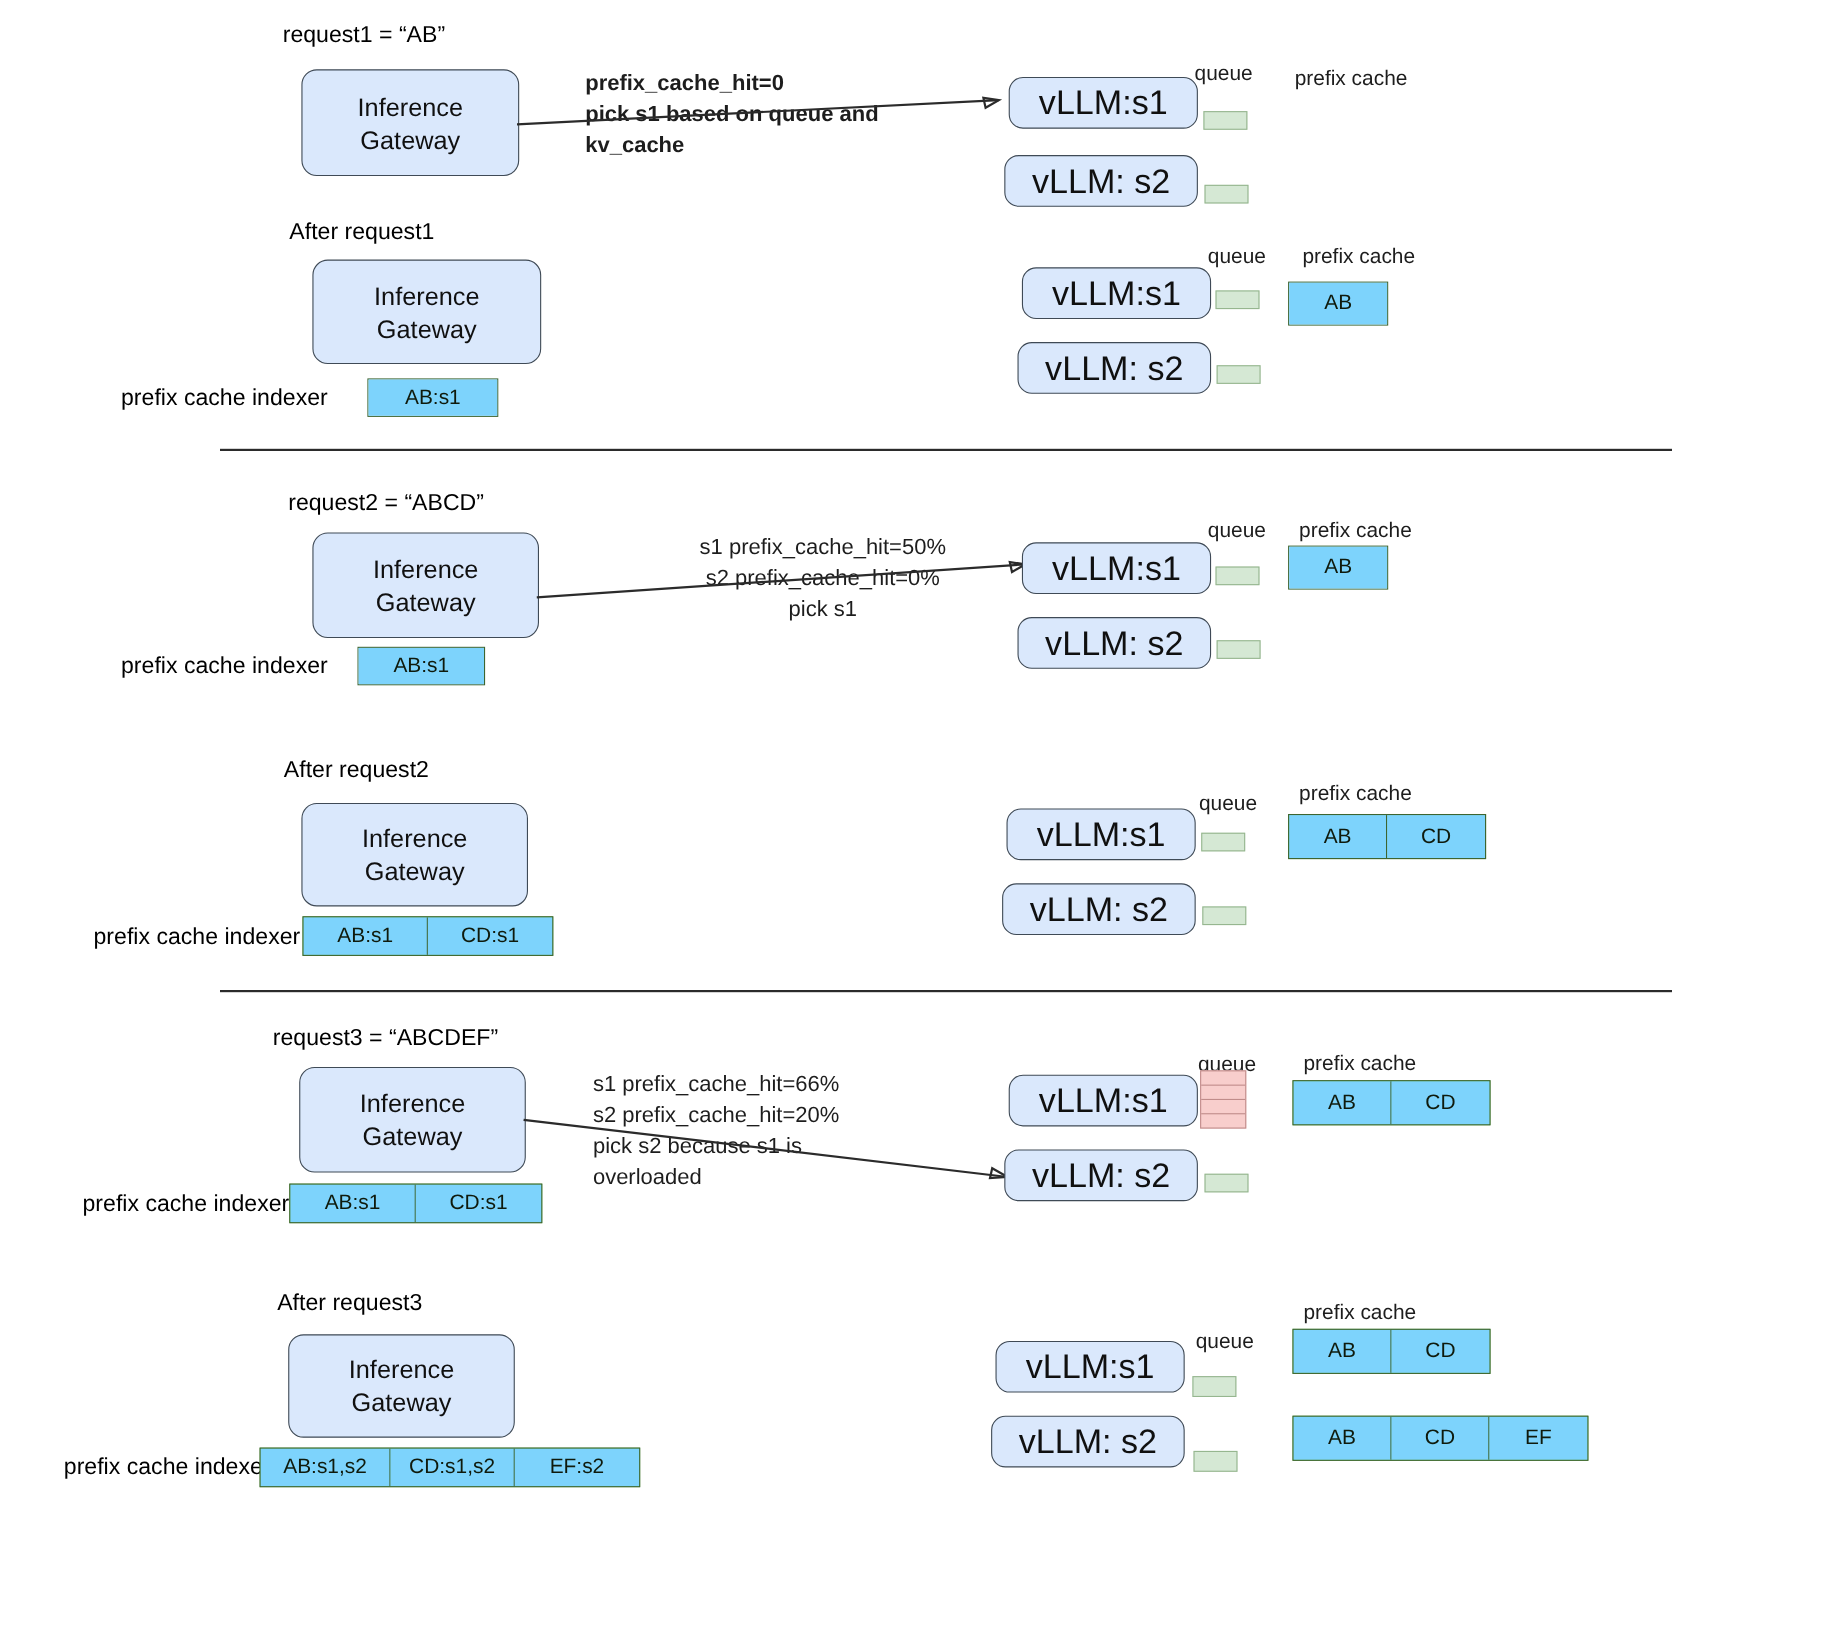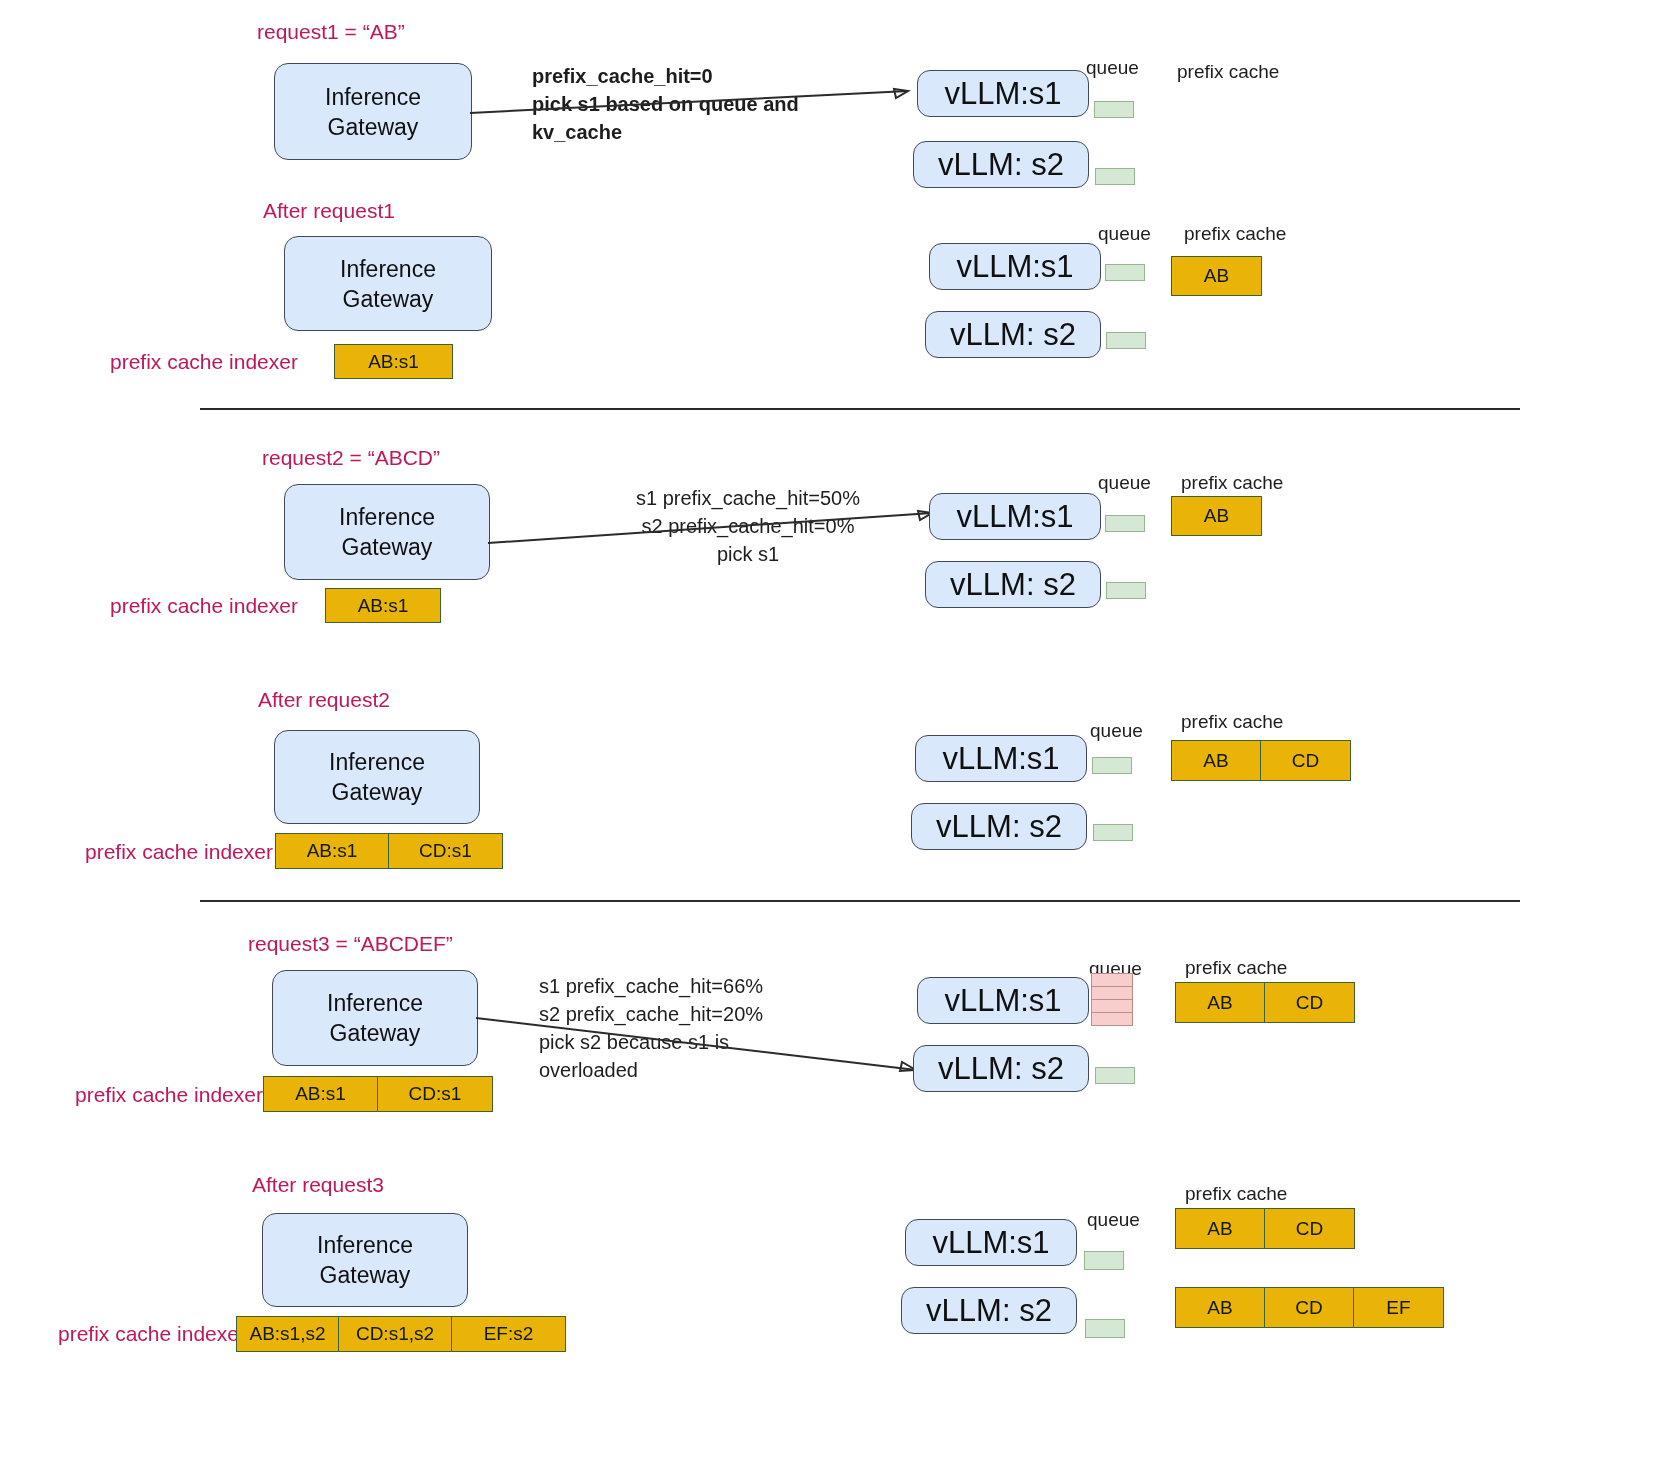--- a/index.html
+++ b/index.html
@@ -3,37 +3,37 @@
 <meta charset="utf-8">
 <style>
   html,body{margin:0;padding:0;background:#ffffff;}
   body{
     width:1670px;height:1478px;position:relative;overflow:hidden;
     font-family:"Liberation Sans","DejaVu Sans",sans-serif;
     color:#1a1a1a;
   }
   .stage{position:absolute;left:0;top:0;width:1670px;height:1478px;}
   .abs{position:absolute;}
-  .caption{font-size:21px;line-height:27px;color:#be185d;white-space:nowrap;}
+  .caption{font-size:21px;line-height:27px;color:#000000;white-space:nowrap;}
   .small-cap{font-size:19px;line-height:24px;color:#1d1d1d;white-space:nowrap;}
   .annot{font-size:20px;line-height:28px;color:#1d1d1d;white-space:pre;}
 
   
   .node{
     background:#dae8fc;border:1.6px solid #3f4a56;border-radius:14px;
     display:flex;align-items:center;justify-content:center;
     text-align:center;font-size:23px;line-height:30px;color:#101010;
     box-sizing:border-box;
   }
   .node.small{font-size:31px;border-radius:13px;}
 
   
   .greenrow{display:flex;border:1.4px solid #3d6430;box-sizing:border-box;background:#61a146;}
   .greenrow .cell{
-    background:#eab308;color:#0f1a0c;font-size:19px;
+    background:#7dd3fc;color:#0f1a0c;font-size:19px;
     display:flex;align-items:center;justify-content:center;
     box-sizing:border-box;border-right:1.4px solid #3d6430;
   }
   .greenrow .cell:last-child{border-right:none;}
 
   
   .qchip{
     background:#d5e8d4;border:1.3px solid #96b68f;box-sizing:border-box;
   }
   .qstack{
@@ -221,21 +221,21 @@
 
   <div class="abs node" style="left:262px;top:1213px;width:206px;height:94px;">
     <div>
       <div>Inference</div>
       <div>Gateway</div>
     </div>
   </div>
 
   <div class="abs caption" style="left:58px;top:1320px;">prefix cache indexer</div>
   <div class="abs greenrow" style="left:236px;top:1316px;height:36px;">
-    <div class="cell" style="width:102px;">AB:s1,s2</div>
+    <div class="cell" style="width:118px;">AB:s1,s2</div>
     <div class="cell" style="width:113px;">CD:s1,s2</div>
     <div class="cell" style="width:113px;">EF:s2</div>
   </div>
 
   <div class="abs small-cap" style="left:1087px;top:1208px;">queue</div>
   <div class="abs small-cap" style="left:1185px;top:1182px;">prefix cache</div>
 
   <div class="abs node small" style="left:905px;top:1219px;width:172px;height:47px;">vLLM:s1</div>
   <div class="abs qchip" style="left:1084px;top:1251px;width:40px;height:19px;"></div>
   <div class="abs greenrow" style="left:1175px;top:1208px;height:41px;">

